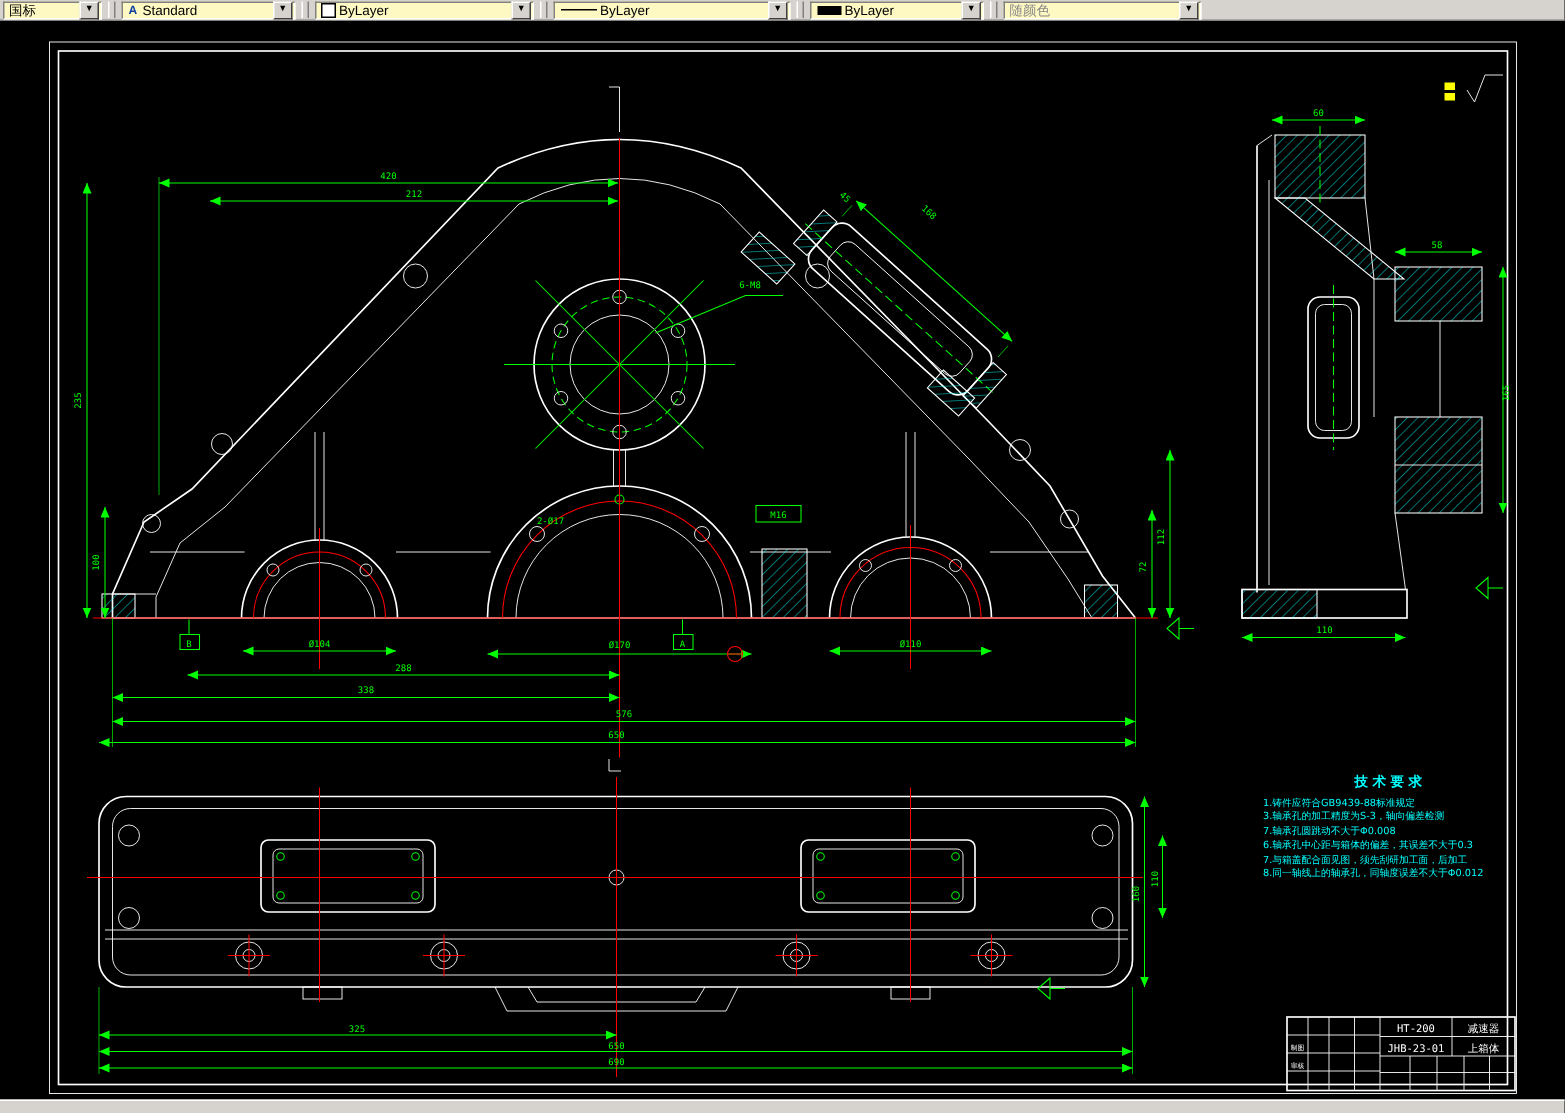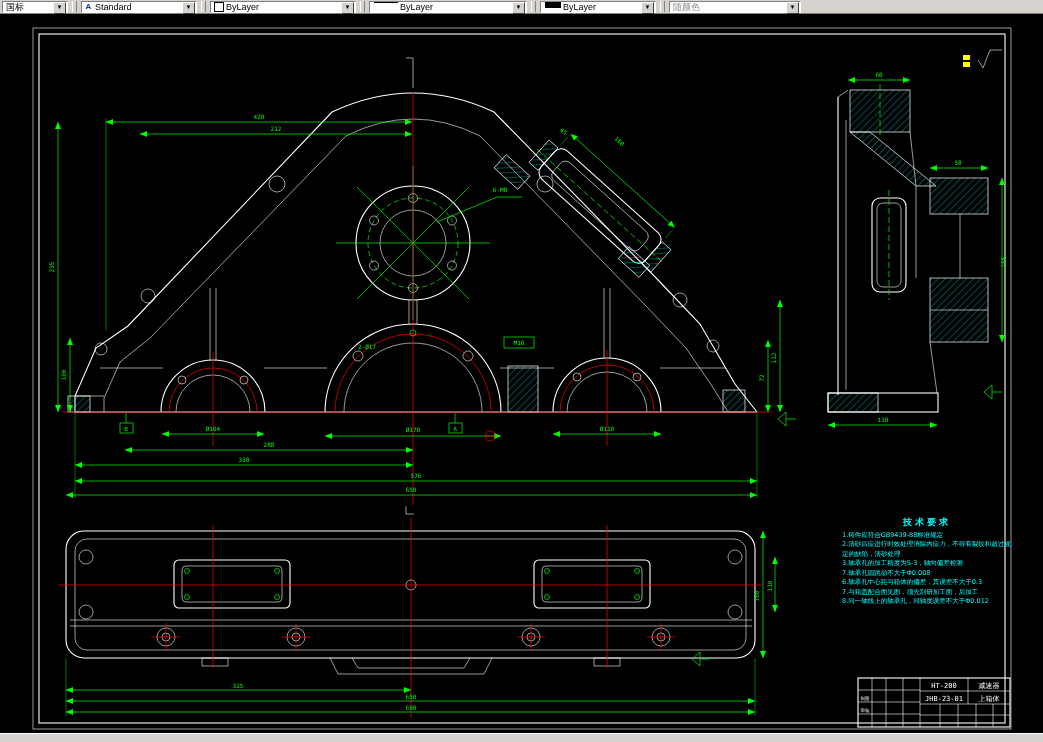--- a/index.html
+++ b/index.html
@@ -2,21 +2,21 @@
 <html><head>
 <meta charset="utf-8">
 <style>
   html,body{margin:0;padding:0;}
   body{width:1043px;height:742px;position:relative;background:#000;overflow:hidden;
        font-family:"Liberation Sans",sans-serif;}
   
   .toolbar{position:absolute;top:0;left:0;width:1043px;height:14px;background:#d6d3ce;
            display:flex;align-items:center;padding:0 2px;box-sizing:border-box;
            border-bottom:1px solid #808080;z-index:5;}
-  .combo{display:flex;height:12px;background:#ffffff;
+  .combo{display:flex;align-items:center;height:12px;background:#fef9c3;
          border:1px solid;border-color:#808080 #fff #fff #808080;
          font-size:9px;line-height:10px;padding:0 1px;box-sizing:border-box;color:#000;}
   .combo .val{flex:1;overflow:hidden;white-space:nowrap;padding-left:2px;
               font-family:"Liberation Sans",sans-serif;}
   .combo .arrow{width:11px;height:10px;background:#d6d3ce;color:#000;
                 border:1px solid;border-color:#fff #404040 #404040 #fff;
                 font-size:6px;line-height:9px;text-align:center;margin-left:1px;flex:none;}
   .grip{width:3px;height:11px;border-left:1px solid #fff;border-right:1px solid #808080;
         margin:0 4px;flex:none;}
   .swatch{width:8px;height:8px;border:1px solid #000;margin-left:2px;flex:none;}
@@ -380,21 +380,20 @@
     <text x="989" y="701" class="tbt">上箱体</text>
     <text x="865" y="700" class="tbs">制图</text>
     <text x="865" y="712" class="tbs">审核</text>
   </g>
 </svg>
 
 <div class="technotes">
   <div class="tn-title">技术要求</div>
   <div>
         <div>1.铸件应符合GB9439-88标准规定</div>
-        <div>2.清砂后应进行时效处理消除内应力，不得有裂纹和超过规定的缺陷，清砂处理</div>
         <div>3.轴承孔的加工精度为S-3，轴向偏差检测</div>
         <div>7.轴承孔圆跳动不大于Φ0.008</div>
         <div>6.轴承孔中心距与箱体的偏差，其误差不大于0.3</div>
         <div>7.与箱盖配合面见图，须先刮研加工面，后加工</div>
         <div>8.同一轴线上的轴承孔，同轴度误差不大于Φ0.012</div>
       </div>
 </div>
 </div>
 
 <div class="statusbar"></div>

